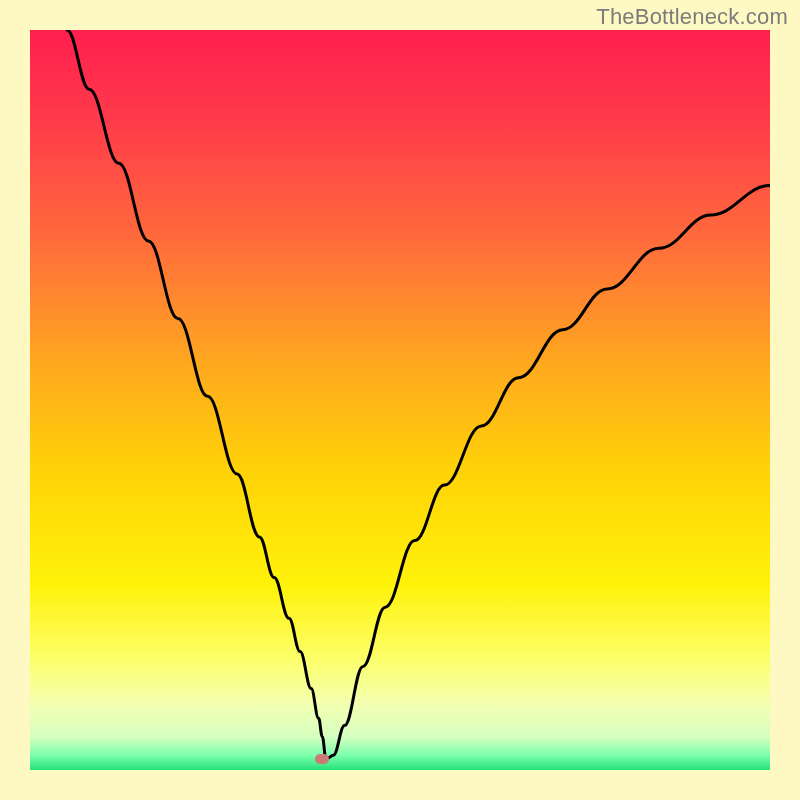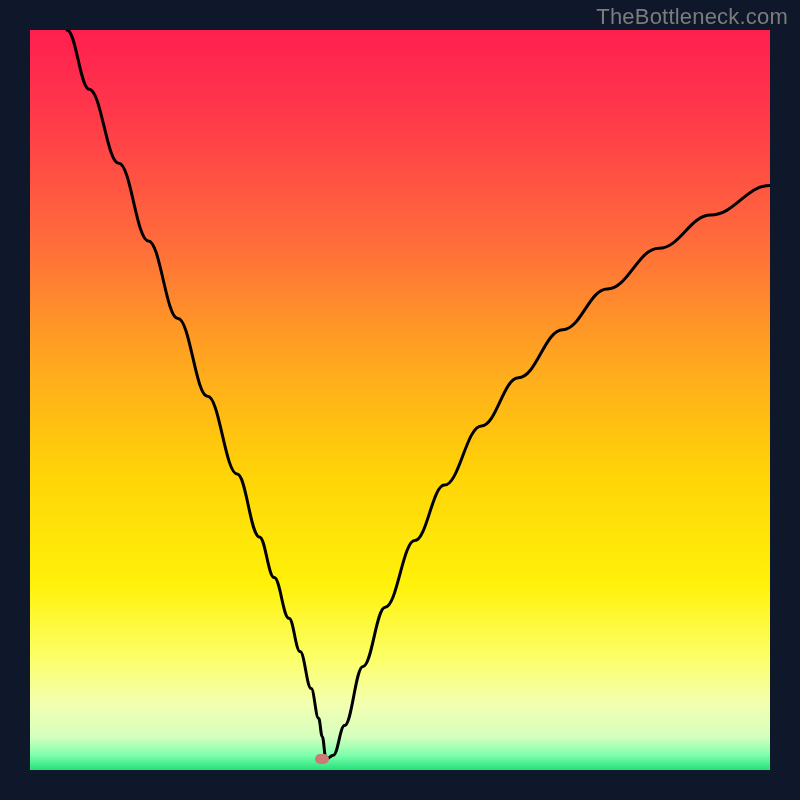--- a/index.html
+++ b/index.html
@@ -10,21 +10,21 @@
     background: #000;
     overflow: hidden;
     font-family: Arial, Helvetica, sans-serif;
   }
   .frame {
     position: absolute;
     left: 0;
     top: 0;
     width: 800px;
     height: 800px;
-    background: #0f172a;
+    background: #fef9c3;
   }
   .plot {
     position: absolute;
     left: 30px;
     top: 30px;
     width: 740px;
     height: 740px;
     
   }
   .watermark {

